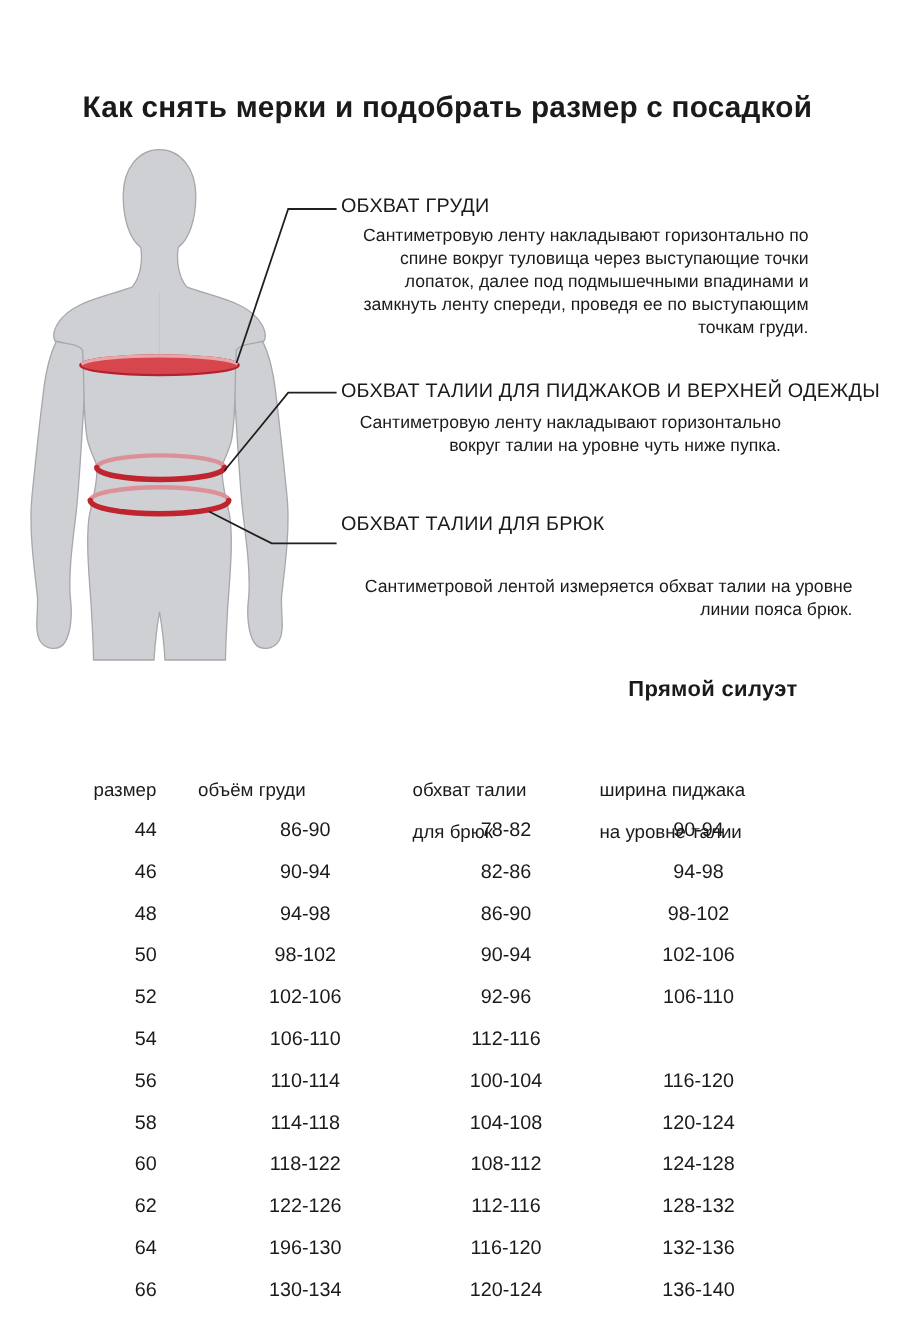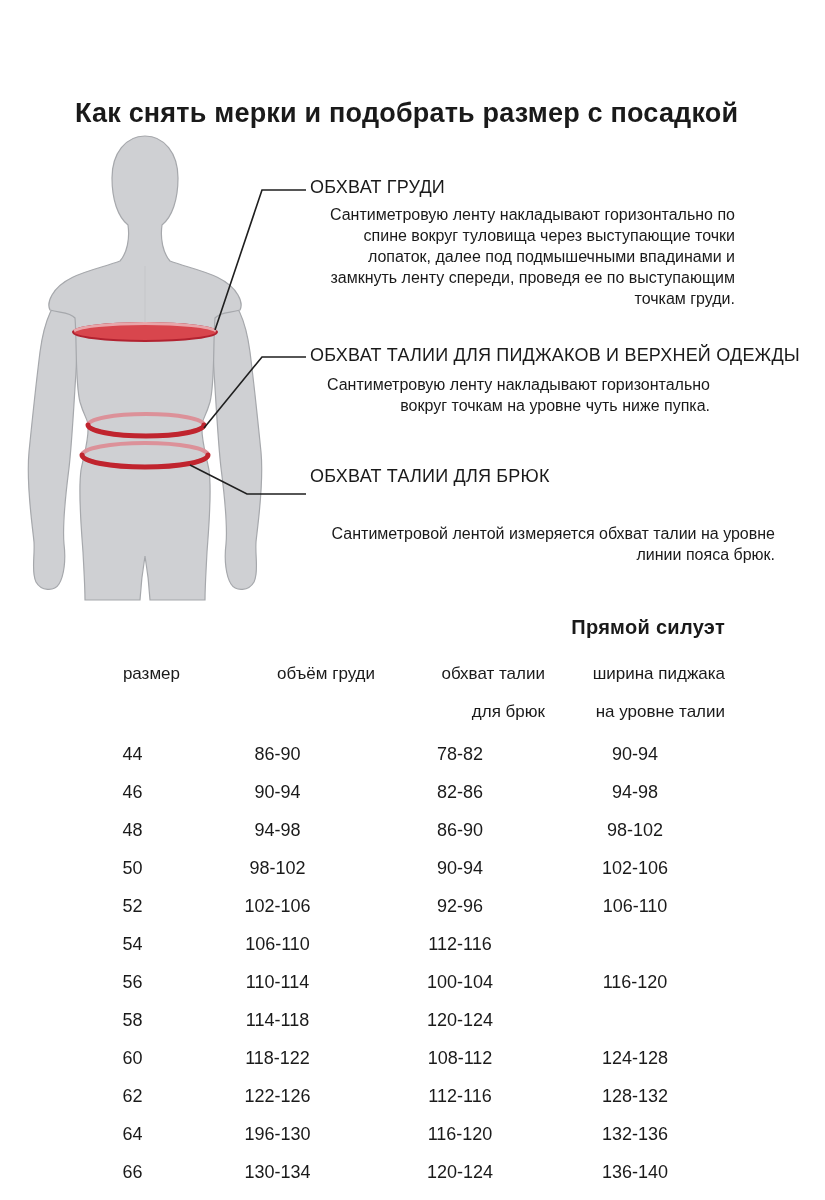--- a/index.html
+++ b/index.html
@@ -4,41 +4,41 @@
 <style>
   * { margin:0; padding:0; box-sizing:border-box; }
   html,body { background:#ffffff; }
   body { font-family:"Liberation Sans", sans-serif; color:#1a1a1a; }
   .canvas {
     position:relative; width:825px; height:1200px; background:#ffffff;
     overflow:hidden; margin:0 auto;
   }
   .page-title {
     position:absolute; left:75px; top:82px;
-    font-size:27px; font-weight:bold; letter-spacing:0.2px; white-space:nowrap;margin-top:16px;
+    font-size:27px; font-weight:bold; letter-spacing:0.2px; white-space:nowrap;
   }
   .figure-wrap { position:absolute; left:8px; top:132px; width:300px; height:470px; }
   .section { position:absolute; left:310px; }
   .sec-heading { font-size:18px; font-weight:normal; letter-spacing:0.2px; white-space:nowrap; }
   .sec-body { font-size:16px; line-height:21px;text-align:right; }
   #sec1-h { top:177px; }
   #sec1-b { top:204px; width:425px; }
   #sec2-h { top:345px; }
   #sec2-b { top:374px; width:400px; }
   #sec3-h { top:466px; }
   #sec3-b { top:507px; width:465px;margin-top:16px; }
   .table-title {
     position:absolute; left:85px; top:616px; width:640px;
     text-align:right; font-size:20px; font-weight:bold; letter-spacing:0.3px;
   }
   .thead {
     position:absolute; left:85px; top:664px; width:640px;
     display:grid; grid-template-columns:95px 195px 170px 180px; grid-auto-rows:38px;
   }
-  .thead .hcell { text-align:right; font-size:17px; line-height:20px; }
+  .thead .hcell { text-align:left; font-size:17px; line-height:20px;margin-top:45px; }
   .tbody { position:absolute; left:85px; top:735px; width:640px; }
   .trow {
     display:grid; grid-template-columns:95px 195px 170px 180px; height:38px;
   }
   .tcell { text-align:center; font-size:18px; line-height:38px; }
 </style>
 </head>
 <body>
 
 <div class="canvas">
@@ -66,21 +66,21 @@
       <path d="M 207 198 L 254 58 L 298 58" fill="none" stroke="#1f1f1f" stroke-width="1.6"></path>
       <path d="M 196 296 L 254 225 L 298 225" fill="none" stroke="#1f1f1f" stroke-width="1.6"></path>
       <path d="M 182 333 L 239 362 L 298 362" fill="none" stroke="#1f1f1f" stroke-width="1.6"></path>
     </svg>
   </div>
 
   <div class="section sec-heading" id="sec1-h">ОБХВАТ ГРУДИ</div>
   <div class="section sec-body" id="sec1-b">Сантиметровую ленту накладывают горизонтально по спине вокруг туловища через выступающие точки лопаток, далее под подмышечными впадинами и замкнуть ленту спереди, проведя ее по выступающим точкам груди.</div>
 
   <div class="section sec-heading" id="sec2-h">ОБХВАТ ТАЛИИ ДЛЯ ПИДЖАКОВ И ВЕРХНЕЙ ОДЕЖДЫ</div>
-  <div class="section sec-body" id="sec2-b">Сантиметровую ленту накладывают горизонтально вокруг точкам на уровне чуть ниже пупка.</div>
+  <div class="section sec-body" id="sec2-b">Сантиметровую ленту накладывают горизонтально вокруг талии на уровне чуть ниже пупка.</div>
 
   <div class="section sec-heading" id="sec3-h">ОБХВАТ ТАЛИИ ДЛЯ БРЮК</div>
   <div class="section sec-body" id="sec3-b">Сантиметровой лентой измеряется обхват талии на уровне линии пояса брюк.</div>
 
   <div class="table-title">Прямой силуэт</div>
 
   <div class="thead">
     <div class="hcell">размер</div>
     <div class="hcell">объём груди</div>
     <div class="hcell">обхват талии</div>
@@ -129,20 +129,21 @@
       </div>
       <div class="trow">
         <div class="tcell">56</div>
         <div class="tcell">110-114</div>
         <div class="tcell">100-104</div>
         <div class="tcell">116-120</div>
       </div>
       <div class="trow">
         <div class="tcell">58</div>
         <div class="tcell">114-118</div>
+        <div class="tcell">104-108</div>
         <div class="tcell">120-124</div>
       </div>
       <div class="trow">
         <div class="tcell">60</div>
         <div class="tcell">118-122</div>
         <div class="tcell">108-112</div>
         <div class="tcell">124-128</div>
       </div>
       <div class="trow">
         <div class="tcell">62</div>

